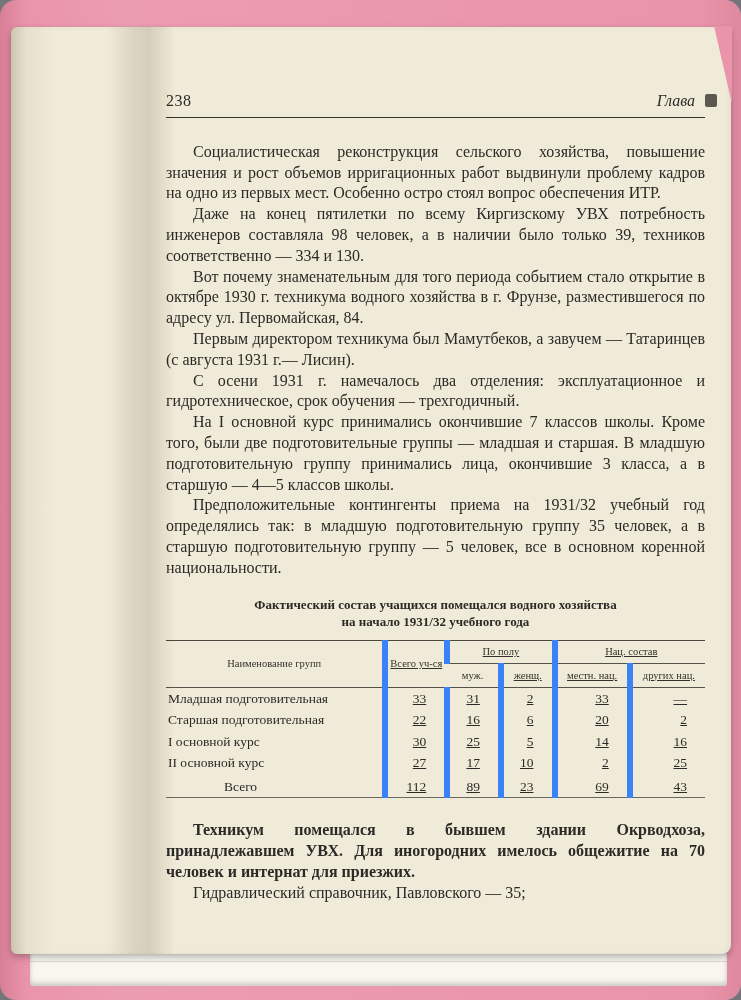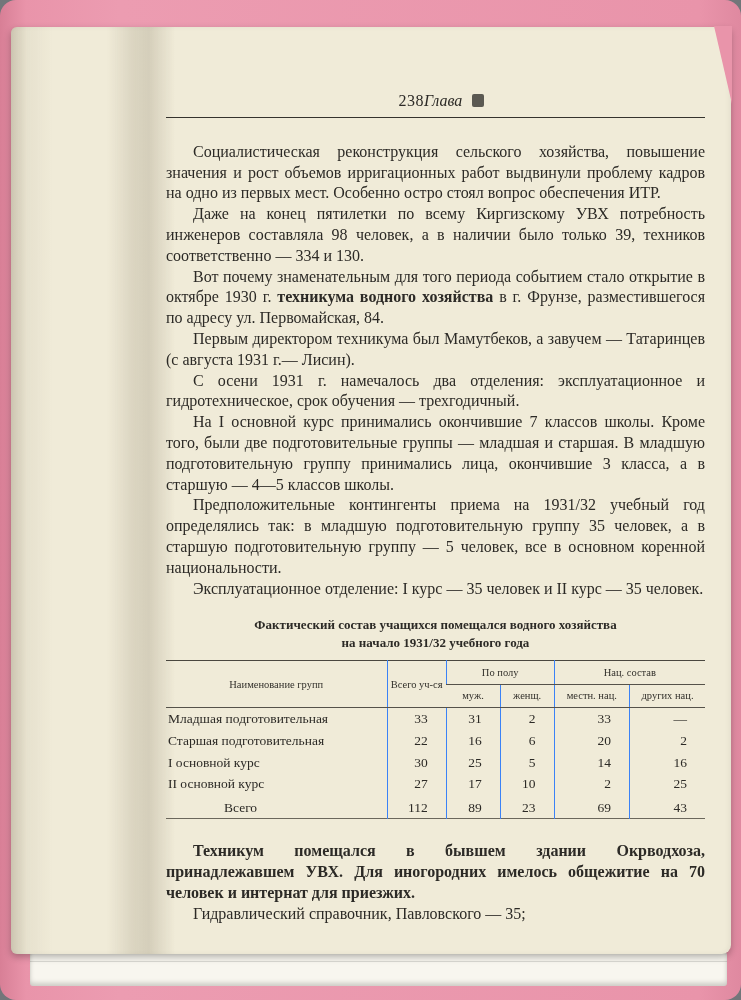--- a/index.html
+++ b/index.html
@@ -55,21 +55,21 @@
   .content {
     position: relative;
     margin: 0 26px 0 155px;
     padding-top: 64px;
     color: #2c2a26;
     font-size: 16px;
     line-height: 1.3;
   }
   .running-header {
     display: flex;
-    justify-content: center;
+    justify-content: space-between;
     align-items: baseline;
     font-size: 16px;
   }
   .running-header .pagenum { letter-spacing: .5px; }
   .running-header .chapter { font-style: italic; }
   .edge-smudge {
     display: inline-block;
     width: 12px; height: 13px;
     background: #45443f;
     border-radius: 2px;
@@ -81,21 +81,21 @@
     height: 1px;
     background: #35332d;
     margin-top: 5px;
     margin-bottom: 24px;
   }
   .content p {
     margin: 0;
     text-indent: 27px;
     text-align: justify;
   }
-  .content p b { font-weight: bold; }
+  .content p b { font-weight: normal; }
   .table-title {
     margin-top: 17px;
     margin-bottom: 9px;
     text-align: center;
     font-weight: bold;
     font-size: 13px;
     line-height: 1.35;
   }
   table.students {
     width: 100%;
@@ -107,21 +107,21 @@
   table.students th {
     font-weight: normal;
     font-size: 10.5px;
     padding: 3px 2px;
     text-align: center;
     border-bottom: 1px solid #55524a;
     white-space: nowrap;
     color: #33312c;
   }
   table.students th + th,
-  table.students td + td { border-left: 1px solid #3b82f6; }
+  table.students td + td { border-left: 6px solid #3b82f6; text-decoration: underline; }
   table.students thead th.tall { height: 40px; vertical-align: middle; }
   table.students td {
     font-size: 13.5px;
     padding: 2px 0;
     vertical-align: baseline;
   }
   table.students td.name { text-align: left; padding-left: 2px; }
   table.students td.num  { text-align: right; padding-right: 18px; }
   table.students tr.total-row td { padding-top: 4px; }
   table.students tr.total-row td.name { padding-left: 58px; }
@@ -149,21 +149,20 @@
 
       <p>Социалистическая реконструкция сельского хозяйства, повышение значения и рост объемов ирригационных работ выдвинули проблему кадров на одно из первых мест. Особенно остро стоял вопрос обеспечения ИТР.</p>
       <p>Даже на конец пятилетки по всему Киргизскому УВХ потребность инженеров составляла 98 человек, а в наличии было только 39, техников соответственно — 334 и 130.</p>
 
       <p><span>Вот почему знаменательным для того периода событием стало открытие в октябре 1930 г. </span><b>техникума водного хозяйства</b><span> в г. Фрунзе, разместившегося по адресу ул. Первомайская, 84.</span></p>
 
       <p>Первым директором техникума был Мамутбеков, а завучем — Татаринцев (с августа 1931 г.— Лисин).</p>
       <p>С осени 1931 г. намечалось два отделения: эксплуатационное и гидротехническое, срок обучения — трехгодичный.</p>
       <p>На I основной курс принимались окончившие 7 классов школы. Кроме того, были две подготовительные группы — младшая и старшая. В младшую подготовительную группу принимались лица, окончившие 3 класса, а в старшую — 4—5 классов школы.</p>
       <p>Предположительные контингенты приема на 1931/32 учебный год определялись так: в младшую подготовительную группу 35 человек, а в старшую подготовительную группу — 5 человек, все в основном коренной национальности.</p>
-      <p>Эксплуатационное отделение: I курс — 35 человек и II курс — 35 человек.</p>
 
       <div class="table-title">
         <div>Фактический состав учащихся помещался водного хозяйства</div>
         <div>на начало 1931/32 учебного года</div>
       </div>
 
       <table class="students">
         <colgroup>
           <col style="width:41%">
             <col style="width:11%">

